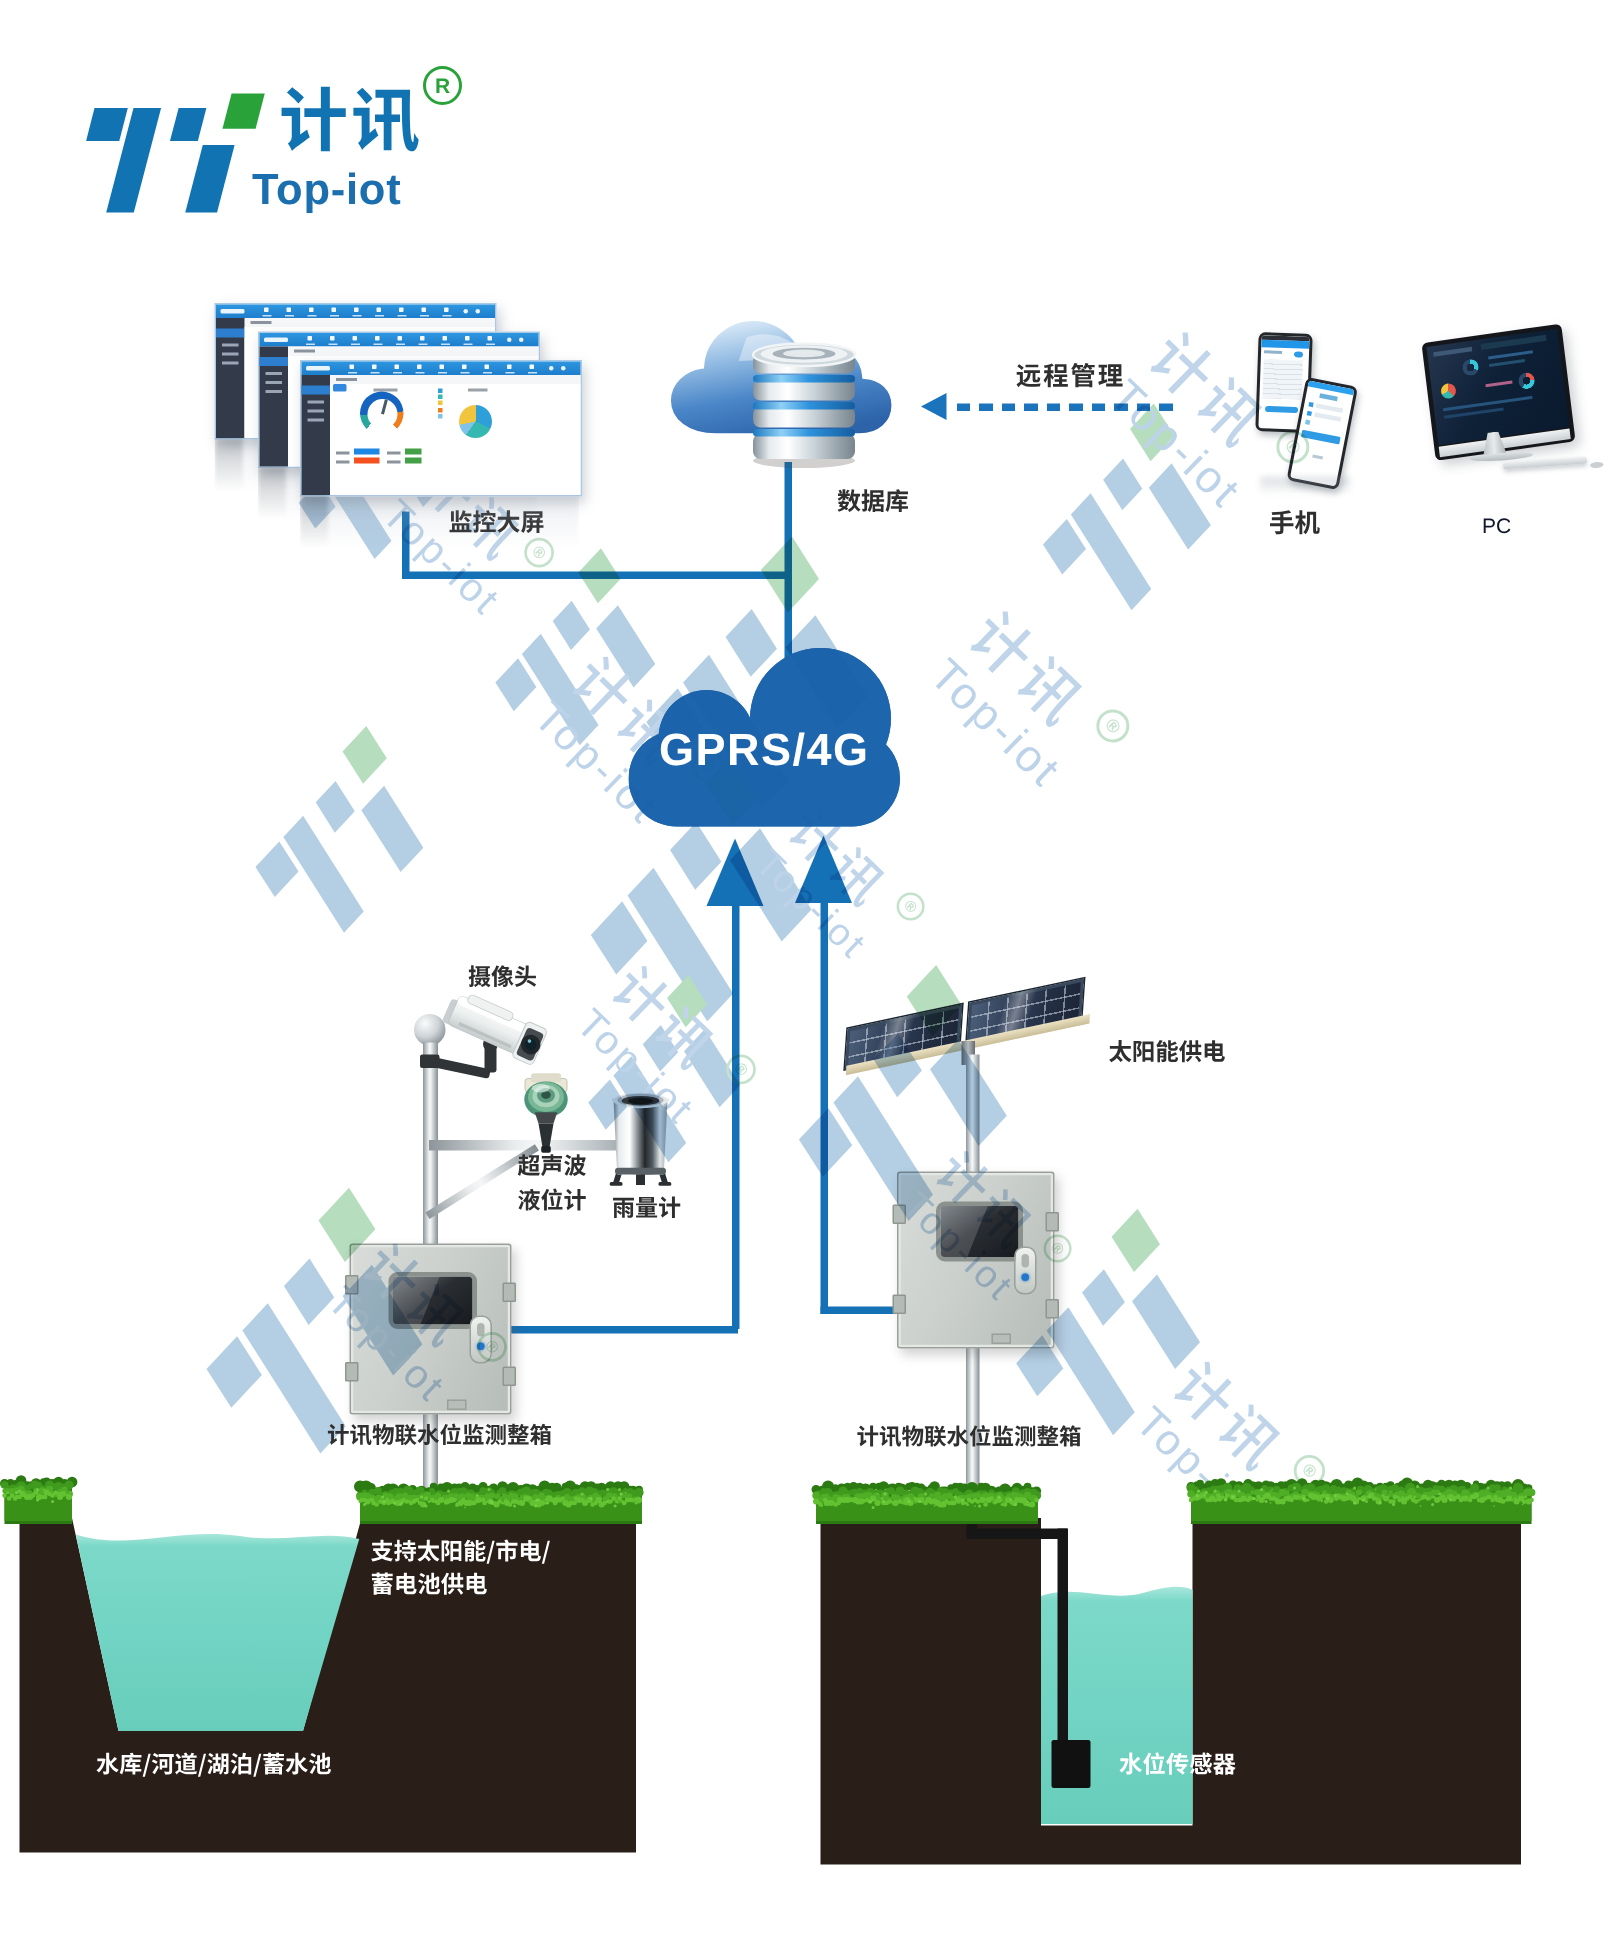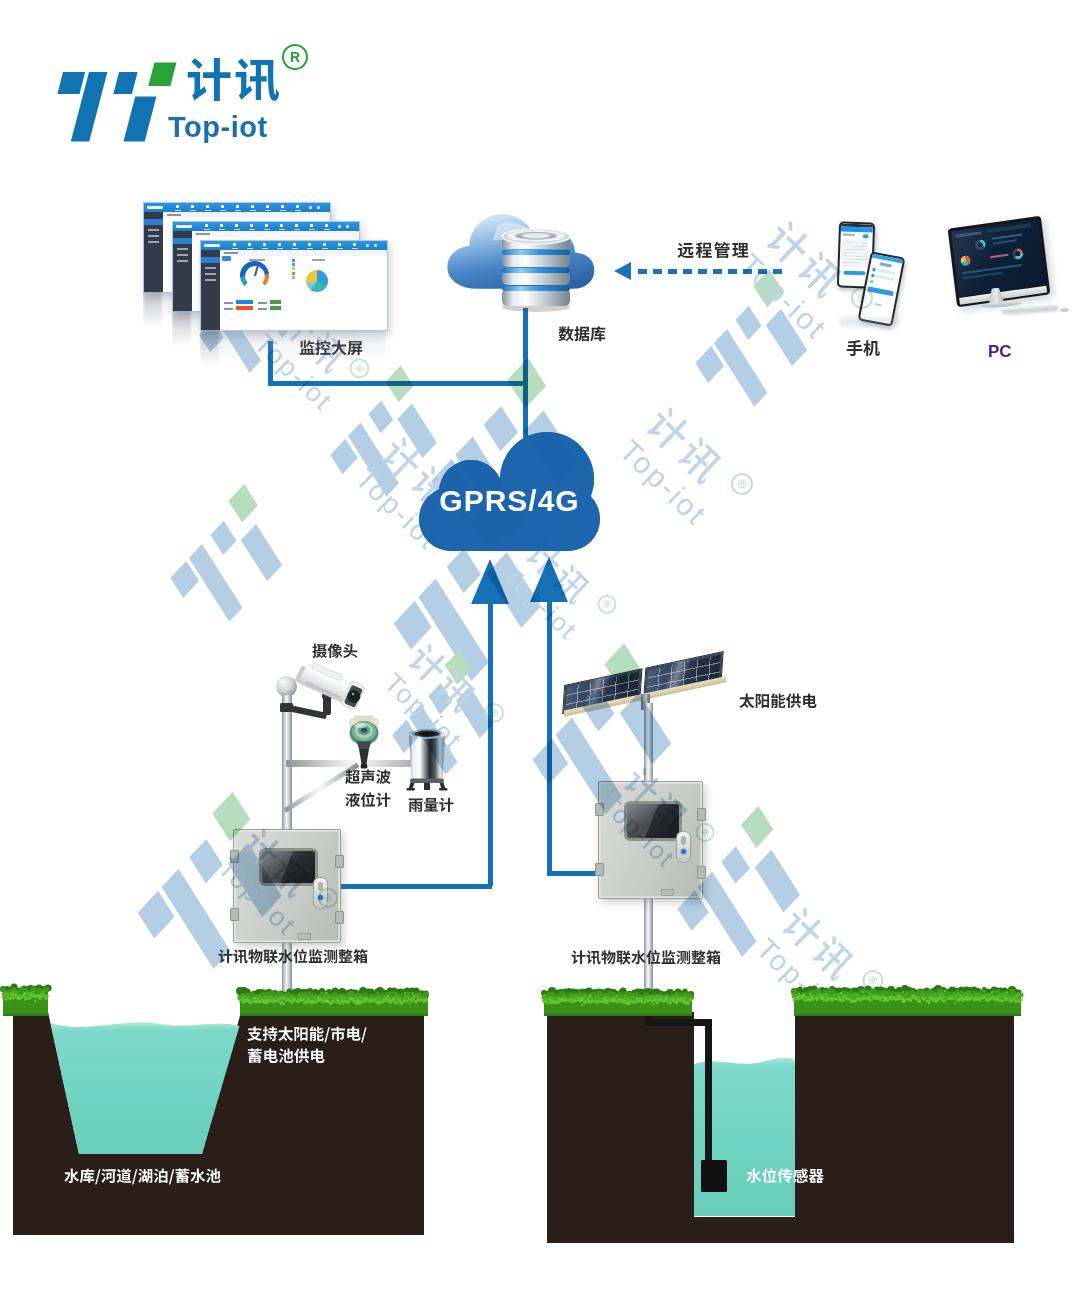--- a/index.html
+++ b/index.html
@@ -748,21 +748,21 @@
         <path d="M1 1.2C1.9 1.9 3.3 3 3.9 3.6L5.3 2.1C4.6 1.5 3.2 0.5 2.2 -0.1ZM6.5 0.1V1.9H15V0.1ZM4.7 5H0.6V6.9H2.7V11.6C2 12 1.2 12.6 0.5 13.3L1.8 15.1C2.5 14.1 3.3 13.1 3.9 13.1C4.2 13.1 4.8 13.6 5.5 14C6.7 14.7 8.1 14.9 10.2 14.9C12 14.9 14.7 14.8 16 14.7C16.1 14.1 16.4 13.2 16.6 12.6C14.8 12.9 12 13 10.2 13C8.4 13 6.9 12.9 5.8 12.2C5.3 12 4.9 11.7 4.7 11.5ZM5.4 3.9V5.7H7.9C7.7 8.1 7.3 9.6 4.8 10.6C5.2 10.9 5.8 11.7 6 12.2C9 10.9 9.7 8.8 9.9 5.7H11.2V9.6C11.2 11.3 11.5 11.9 13.1 11.9C13.4 11.9 14.1 11.9 14.4 11.9C15.6 11.9 16.1 11.3 16.3 8.9C15.8 8.8 15 8.5 14.6 8.2C14.6 9.8 14.5 10.1 14.2 10.1C14 10.1 13.5 10.1 13.4 10.1C13.1 10.1 13.1 10 13.1 9.5V5.7H16.1V3.9Z M27.9 1.5H31.9V3.9H27.9ZM26 -0.2V5.6H33.8V-0.2ZM25.9 9.8V11.5H28.8V13H24.8V14.8H34.7V13H30.9V11.5H33.9V9.8H30.9V8.3H34.3V6.6H25.5V8.3H28.8V9.8ZM24 -0.7C22.7 -0.1 20.6 0.4 18.7 0.7C18.9 1.2 19.2 1.8 19.3 2.3C19.9 2.2 20.6 2.1 21.3 2V3.9H18.9V5.8H21.1C20.5 7.5 19.5 9.3 18.5 10.4C18.9 10.9 19.3 11.8 19.5 12.4C20.2 11.5 20.8 10.3 21.3 9V15.1H23.3V8.4C23.7 9.1 24.1 9.7 24.3 10.2L25.5 8.6C25.2 8.2 23.8 6.7 23.3 6.3V5.8H25.1V3.9H23.3V1.5C24 1.4 24.7 1.1 25.4 0.9Z M39.7 6.1V15.1H41.8V14.7H49V15.1H51V10.7H41.8V9.9H50.1V6.1ZM49 13.2H41.8V12.2H49ZM43.6 2.9C43.7 3.2 43.9 3.6 44 3.9H37.7V6.9H39.6V5.4H50.2V6.9H52.2V3.9H46.1C45.9 3.5 45.6 3 45.4 2.6ZM41.8 7.6H48.1V8.5H41.8ZM39.1 -1C38.7 0.4 37.8 1.9 36.9 2.8C37.4 3.1 38.2 3.5 38.6 3.8C39.1 3.2 39.6 2.5 40.1 1.8H40.7C41.1 2.4 41.5 3.1 41.7 3.6L43.4 3C43.3 2.7 43 2.2 42.7 1.8H44.8V0.4H40.8C40.9 0.1 41 -0.3 41.1 -0.6ZM46.4 -1C46.1 0.2 45.5 1.5 44.7 2.2C45.2 2.4 46 2.9 46.4 3.1C46.8 2.8 47.1 2.3 47.4 1.8H48C48.6 2.4 49.1 3.2 49.3 3.7L51 2.9C50.8 2.6 50.5 2.2 50.2 1.8H52.6V0.4H48.1C48.2 0.1 48.3 -0.3 48.4 -0.6Z M63.3 4.6H65.1V6.1H63.3ZM66.8 4.6H68.5V6.1H66.8ZM63.3 1.6H65.1V3H63.3ZM66.8 1.6H68.5V3H66.8ZM60.2 12.7V14.6H71.2V12.7H67V11.1H70.6V9.3H67V7.8H70.4V-0.1H61.5V7.8H64.9V9.3H61.4V11.1H64.9V12.7ZM55 11.5 55.5 13.6C57.1 13 59.2 12.4 61 11.7L60.7 9.8L59 10.3V6.9H60.6V5H59V2H60.9V0.1H55.2V2H57.1V5H55.4V6.9H57.1V10.9Z" fill="#2f2f2f"></path>
       </svg>
       <span class="sr">远程管理</span>
     </div>
   <div class="lbl" style="left:846px;top:341px">
       <svg width="34" height="17" viewBox="0 0 34.0 17.0" style="display:block;overflow:visible">
         <path d="M0.7 7.9V9.9H7.5V12.6C7.5 13 7.3 13.1 6.9 13.1C6.5 13.1 5.1 13.1 3.8 13.1C4.2 13.6 4.6 14.5 4.7 15.1C6.4 15.1 7.7 15.1 8.5 14.8C9.3 14.4 9.6 13.9 9.6 12.7V9.9H16.3V7.9H9.6V5.9H15.3V3.9H9.6V1.7C11.5 1.5 13.3 1.2 14.8 0.8L13.3 -0.9C10.5 -0.1 5.8 0.3 1.7 0.5C1.9 0.9 2.2 1.8 2.2 2.3C3.9 2.2 5.7 2.1 7.5 2V3.9H1.9V5.9H7.5V7.9Z M25.3 0.1V5.6C25.3 8.2 25.1 11.5 22.8 13.8C23.3 14 24.1 14.7 24.4 15.1C26.9 12.6 27.3 8.5 27.3 5.6V2.1H29.4V12.3C29.4 13.7 29.5 14.1 29.9 14.5C30.1 14.8 30.6 14.9 31 14.9C31.3 14.9 31.7 14.9 32 14.9C32.4 14.9 32.8 14.9 33 14.6C33.3 14.4 33.5 14.1 33.6 13.6C33.7 13.1 33.8 11.9 33.8 11C33.3 10.8 32.7 10.5 32.3 10.1C32.3 11.2 32.3 12 32.3 12.4C32.2 12.7 32.2 12.9 32.2 13C32.1 13 32 13.1 31.9 13.1C31.9 13.1 31.7 13.1 31.7 13.1C31.6 13.1 31.5 13 31.5 13C31.4 12.9 31.4 12.7 31.4 12.2V0.1ZM20.3 -0.8V2.7H17.8V4.6H20C19.5 6.6 18.5 8.9 17.3 10.3C17.7 10.8 18.1 11.6 18.3 12.2C19.1 11.2 19.7 9.8 20.3 8.3V15.1H22.2V8C22.7 8.8 23.2 9.6 23.5 10.1L24.6 8.5C24.3 8 22.8 6.2 22.2 5.6V4.6H24.4V2.7H22.2V-0.8Z" fill="#2f2f2f"></path>
       </svg>
       <span class="sr">手机</span>
     </div>
-  <div class="lbl" style="left:988px;top:342px;font-size:17px;font-weight:bold;color:#4c1d95">PC</div>
+  <div class="lbl" style="left:988px;top:342px;font-size:14px;font-weight:normal;color:#0f172a">PC</div>
   <div class="lbl" style="left:312px;top:644px">
       <svg width="46" height="16" viewBox="0 0 46.5 15.5" style="display:block;overflow:visible">
         <path d="M2.1 -0.8V2.1H0.6V3.8H2.1V6.4C1.5 6.7 0.9 6.9 0.4 7L0.9 8.8L2.1 8.2V11.8C2.1 12 2.1 12.1 1.9 12.1C1.7 12.1 1.2 12.1 0.6 12C0.9 12.5 1.1 13.3 1.1 13.8C2.1 13.8 2.7 13.7 3.2 13.4C3.7 13.1 3.8 12.6 3.8 11.8V7.4L5.1 6.8L4.8 5.5L3.8 5.8V3.8H5.1V2.1H3.8V-0.8ZM11.9 1.2V1.9H7.7V1.2ZM5.2 5.5 5.4 6.9C7.1 6.9 9.5 6.7 11.9 6.6V7.1H13.5V6.5L14.9 6.4L14.9 5.2L13.5 5.2V1.2H14.7V-0.1H5.1V1.2H6.1V5.5ZM11.9 2.9V3.6H7.7V2.9ZM11.9 4.7V5.3L7.7 5.5V4.7ZM9.5 7.4V7.8L8.5 7.4L8.3 7.5H4.8V8.9H7.5C7.4 9.3 7.2 9.7 6.9 10L5.6 9.2L4.6 10.2C5.1 10.4 5.5 10.8 6 11.1C5.4 11.7 4.7 12.2 4 12.5C4.3 12.8 4.7 13.5 4.9 13.8C5.8 13.4 6.6 12.8 7.3 12C7.7 12.3 8 12.6 8.2 12.8L9.2 11.7C9 11.5 8.6 11.2 8.2 10.9C8.7 10 9.2 9 9.5 7.9V8.9H9.8C10.1 9.8 10.4 10.6 10.9 11.3C10.2 11.8 9.4 12.2 8.6 12.5C8.9 12.8 9.2 13.4 9.4 13.8C10.3 13.5 11.1 13 11.9 12.4C12.5 13 13.3 13.5 14.1 13.9C14.4 13.4 14.9 12.8 15.2 12.4C14.4 12.2 13.6 11.8 13 11.3C13.8 10.3 14.4 9.2 14.8 7.7L13.9 7.4L13.6 7.4ZM12.9 8.9C12.6 9.4 12.3 9.9 12 10.3C11.7 9.9 11.4 9.4 11.2 8.9Z M23.2 1.7H25.5C25.3 2 25.1 2.3 24.8 2.5H22.5C22.7 2.2 23 2 23.2 1.7ZM19.1 -0.7C18.4 1.5 17.1 3.7 15.7 5.1C16.1 5.6 16.6 6.6 16.7 7.1C17.1 6.7 17.3 6.4 17.6 6V13.8H19.4V3.1L19.4 3.1C19.8 3.3 20.4 3.9 20.6 4.3L21 3.9V6.1H23C22.2 6.6 21.3 7.1 19.9 7.5C20.2 7.8 20.7 8.3 20.9 8.6C22.1 8.3 23.1 7.8 23.8 7.3L24.2 7.7C23.2 8.5 21.5 9.2 20.1 9.6C20.4 9.9 20.8 10.4 21 10.8C22.2 10.3 23.7 9.5 24.8 8.7L25 9.2C23.8 10.3 21.7 11.3 19.8 11.9C20.2 12.2 20.7 12.8 20.9 13.1C22.4 12.6 23.9 11.7 25.2 10.7C25.2 11.3 25.1 11.7 25 11.9C24.8 12.2 24.6 12.3 24.3 12.3C24.1 12.3 23.7 12.2 23.3 12.2C23.6 12.7 23.7 13.3 23.8 13.8C24.1 13.8 24.4 13.8 24.7 13.8C25.3 13.8 25.8 13.6 26.2 13.1C26.8 12.5 27.1 10.9 26.6 9.3L27.2 9.1C27.7 10.7 28.4 12.1 29.6 12.9C29.8 12.5 30.3 11.8 30.7 11.5C29.7 10.9 28.9 9.7 28.5 8.4C29 8.2 29.5 7.9 30 7.6L28.8 6.5C28.1 7 27.1 7.6 26.2 8.1C25.9 7.5 25.5 6.9 24.9 6.4L25.1 6.1H29.6V2.5H26.8C27.2 2 27.6 1.5 27.9 1L26.8 0.2L26.5 0.3H24.1L24.6 -0.4L22.8 -0.8C22.2 0.5 21.1 2 19.4 3.1C20 2 20.5 0.9 20.9 -0.2ZM22.7 3.8H24.7C24.6 4.1 24.5 4.5 24.3 4.8H22.7ZM26.2 3.8H27.9V4.8H25.9C26.1 4.5 26.1 4.1 26.2 3.8Z M39.4 10.4C41.4 11.2 43.5 12.6 44.7 13.6L45.9 12.2C44.7 11.2 42.4 9.9 40.3 9ZM33.6 1C34.9 1.5 36.5 2.3 37.2 2.9L38.3 1.4C37.5 0.8 35.8 0.1 34.6 -0.3ZM32.2 4C33.5 4.5 35 5.3 35.8 6L37 4.5C36.2 3.9 34.5 3.1 33.3 2.7ZM31.8 6.2V7.9H38C37.1 9.9 35.3 11.3 31.6 12.2C32 12.6 32.5 13.3 32.7 13.8C37.1 12.6 39.1 10.6 40.1 7.9H45.8V6.2H40.5C40.9 4.2 40.9 1.9 40.9 -0.7H38.9C38.9 2 39 4.3 38.6 6.2Z" fill="#2f2f2f"></path>
       </svg>
       <span class="sr">摄像头</span>
     </div>
   <div class="lbl" style="left:345px;top:770px">
       <svg width="46" height="16" viewBox="0 0 46.5 15.5" style="display:block;overflow:visible">
         <path d="M9.8 7.3H12.3V9.2H9.8ZM8.1 5.8V10.7H14.2V5.8ZM1.2 6.3C1.2 8.9 1 11.4 0.2 13C0.7 13.1 1.4 13.5 1.7 13.8C2.1 13.1 2.3 12.2 2.4 11.3C3.7 13 5.5 13.4 8.4 13.4H14.5C14.6 12.8 14.9 12 15.2 11.6C13.8 11.6 9.6 11.6 8.4 11.6C7.1 11.6 6.1 11.5 5.3 11.3V8.8H7.3V7.2H5.3V5.5H7.5V4.8C7.9 5 8.3 5.4 8.5 5.6C9.9 4.7 10.7 3.3 11.1 1.3H12.7C12.6 2.7 12.5 3.3 12.4 3.5C12.3 3.6 12.1 3.7 12 3.7C11.7 3.7 11.2 3.7 10.7 3.6C10.9 4 11.1 4.7 11.1 5.2C11.8 5.2 12.5 5.2 12.9 5.1C13.3 5.1 13.6 4.9 13.9 4.6C14.3 4.2 14.4 3 14.5 0.4C14.6 0.2 14.6 -0.2 14.6 -0.2H7.7V1.3H9.3C9.1 2.6 8.5 3.6 7.5 4.2V3.9H5V2.4H7.2V0.8H5V-0.8H3.3V0.8H1V2.4H3.3V3.9H0.7V5.5H3.6V10.2C3.3 9.7 3 9.2 2.7 8.5C2.8 7.8 2.8 7.1 2.8 6.4Z M22.3 -0.8V0.4H16.4V2H22.3V2.9H17.4V4.5H29.3V2.9H24.1V2H30V0.4H24.1V-0.8ZM17.7 5.3V7.3C17.7 8.9 17.5 11.1 15.8 12.6C16.2 12.8 17 13.5 17.2 13.9C18.4 12.8 19 11.4 19.3 10H27.2V10.9H29.1V5.3ZM27.2 8.5H24.1V6.9H27.2ZM19.5 8.5C19.5 8.1 19.5 7.7 19.5 7.3V6.9H22.3V8.5Z M32.3 0.7C33.2 1.2 34.5 1.9 35.1 2.4L36.2 0.9C35.5 0.4 34.2 -0.2 33.4 -0.7ZM31.4 4.9C32.3 5.3 33.6 6.1 34.2 6.5L35.3 5C34.6 4.6 33.3 3.9 32.5 3.5ZM31.7 12.5 33.4 13.6C34.2 12.1 35 10.3 35.7 8.6L34.3 7.5C33.5 9.3 32.5 11.3 31.7 12.5ZM40 3V5.1H38.2V3ZM36.4 1.3V5.2C36.4 7.5 36.3 10.7 34.7 12.8C35.2 13 36 13.5 36.3 13.7C36.6 13.3 36.9 12.8 37.1 12.3C37.5 12.6 38 13.4 38.2 13.8C39.4 13.4 40.5 12.7 41.5 11.9C42.4 12.7 43.6 13.3 44.9 13.8C45.1 13.3 45.7 12.6 46.1 12.2C44.8 11.8 43.7 11.3 42.7 10.5C43.8 9.2 44.6 7.6 45.1 5.6L43.9 5.1L43.6 5.1H41.8V3H43.7C43.5 3.5 43.3 4 43.2 4.4L44.8 4.9C45.2 4 45.7 2.7 46.1 1.5L44.7 1.2L44.4 1.3H41.8V-0.8H40V1.3ZM39.8 6.8H42.9C42.5 7.8 42 8.6 41.4 9.3C40.7 8.6 40.2 7.7 39.8 6.8ZM38.1 7.1C38.7 8.4 39.4 9.6 40.2 10.6C39.3 11.3 38.3 11.8 37.1 12.2C37.8 10.6 38.1 8.8 38.1 7.1Z" fill="#2f2f2f"></path>
       </svg>

